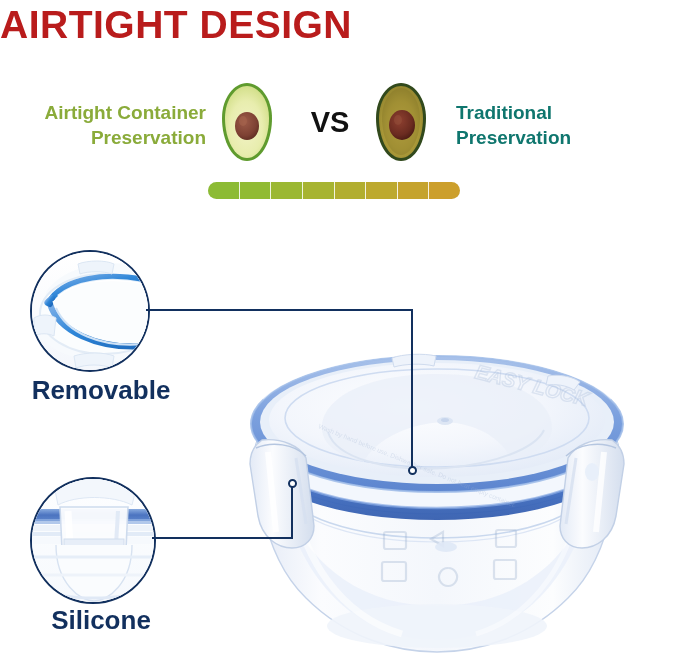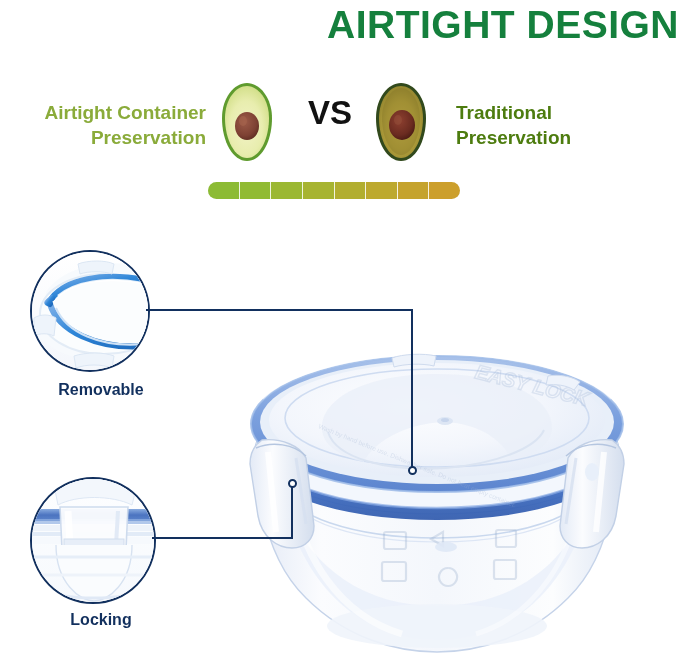--- a/index.html
+++ b/index.html
@@ -17,25 +17,25 @@
     background: #ffffff;
     overflow: hidden;
   }
 
   
   .headline {
     position: absolute;
     left: 0;
     top: 2px;
     width: 679px;
-    text-align: right;
+    text-align: left;
     font-size: 39px;
     font-weight: bold;
     letter-spacing: 0.5px;
-    color: #15803d;
+    color: #b91c1c;
     font-family: "Liberation Sans", sans-serif;
     line-height: 46px;
     white-space: nowrap;
   }
 
   
   .compare-label {
     position: absolute;
     font-size: 19px;
     font-weight: bold;
@@ -47,30 +47,30 @@
     top: 100px;
     width: 206px;
     text-align: right;
     color: #8aab3a;
   }
   .compare-label.right {
     left: 456px;
     top: 100px;
     width: 216px;
     text-align: left;
-    color: #4d7c0f;
+    color: #0f766e;
   }
 
   .vs-text {
     position: absolute;
     left: 300px;
-    top: 93px;
+    top: 102px;
     width: 60px;
     text-align: center;
-    font-size: 33px;
+    font-size: 29px;
     font-weight: bold;
     color: #111111;
     font-family: "Liberation Sans", sans-serif;
     line-height: 40px;
   }
 
   .avocado {
     position: absolute;
     width: 54px;
     height: 80px;
@@ -113,21 +113,21 @@
     border: 2px solid #12305e;
     border-radius: 50%;
     overflow: hidden;
     background: #ffffff;
   }
   .callout-circle.seal    { left: 30px;  top: 250px; width: 116px; height: 118px; }
   .callout-circle.locking { left: 30px;  top: 477px; width: 122px; height: 123px; }
 
   .callout-caption {
     position: absolute;
-    font-size: 16px;
+    font-size: 26px;
     font-weight: bold;
     line-height: 26px;
     color: #12305e;
     font-family: "Liberation Sans", sans-serif;
     text-align: center;
   }
   .callout-caption.seal    { left: 6px;  top: 377px; width: 190px; }
   .callout-caption.locking { left: 6px;  top: 607px; width: 190px; }
 
   
@@ -418,21 +418,21 @@
       <rect x="32" y="60" width="60" height="7" fill="#e7eef8" stroke="#d2ddee" stroke-width="1"></rect>
 
       <path d="M24 66 C24 104 48 122 62 122 C76 122 100 104 100 66" fill="#fafcfe" stroke="#d7e2f1" stroke-width="1.4"></path>
       <path d="M0 78 L122 78" stroke="#e6eef8" stroke-width="3"></path>
       <path d="M0 96 L122 96" stroke="#eef3fa" stroke-width="3"></path>
       <path d="M8 110 C34 122 90 122 114 110" fill="none" stroke="#e0e9f6" stroke-width="3"></path>
     </svg>
   </div>
 
   <div class="callout-caption locking">
-    <div>Locking</div>
+    <div>Silicone</div>
   </div>
 
   <div class="leader h leader-seal-h"></div>
   <div class="leader v leader-seal-v"></div>
   <div class="leader-dot leader-seal-dot"></div>
 
   <div class="leader h leader-lock-h"></div>
   <div class="leader v leader-lock-v"></div>
   <div class="leader-dot leader-lock-dot"></div>
 

